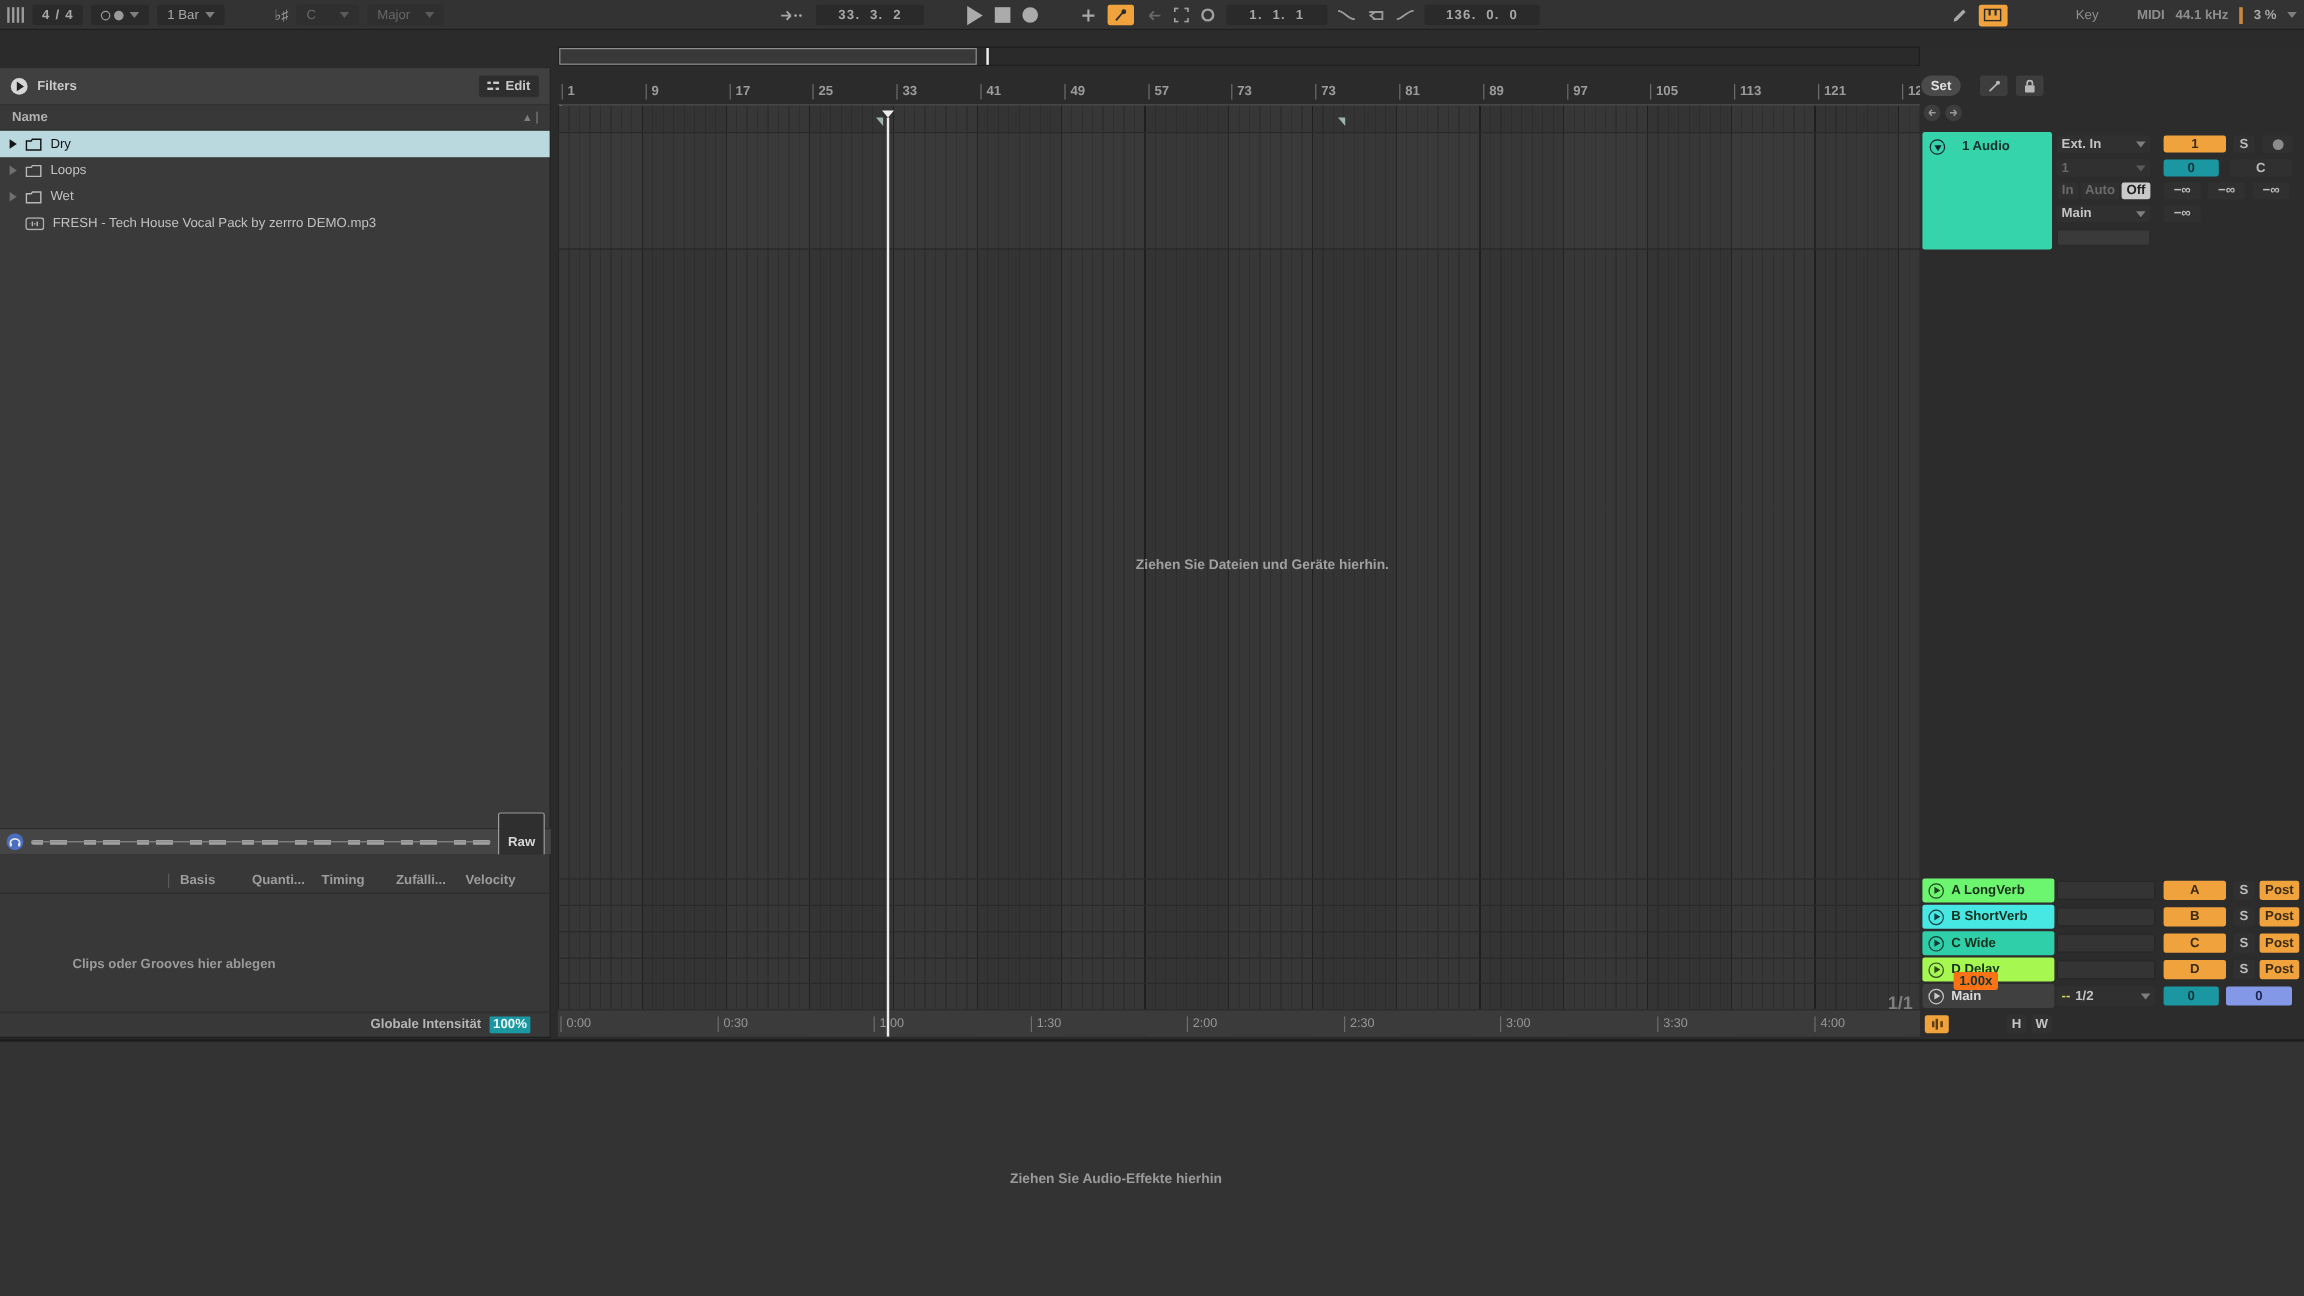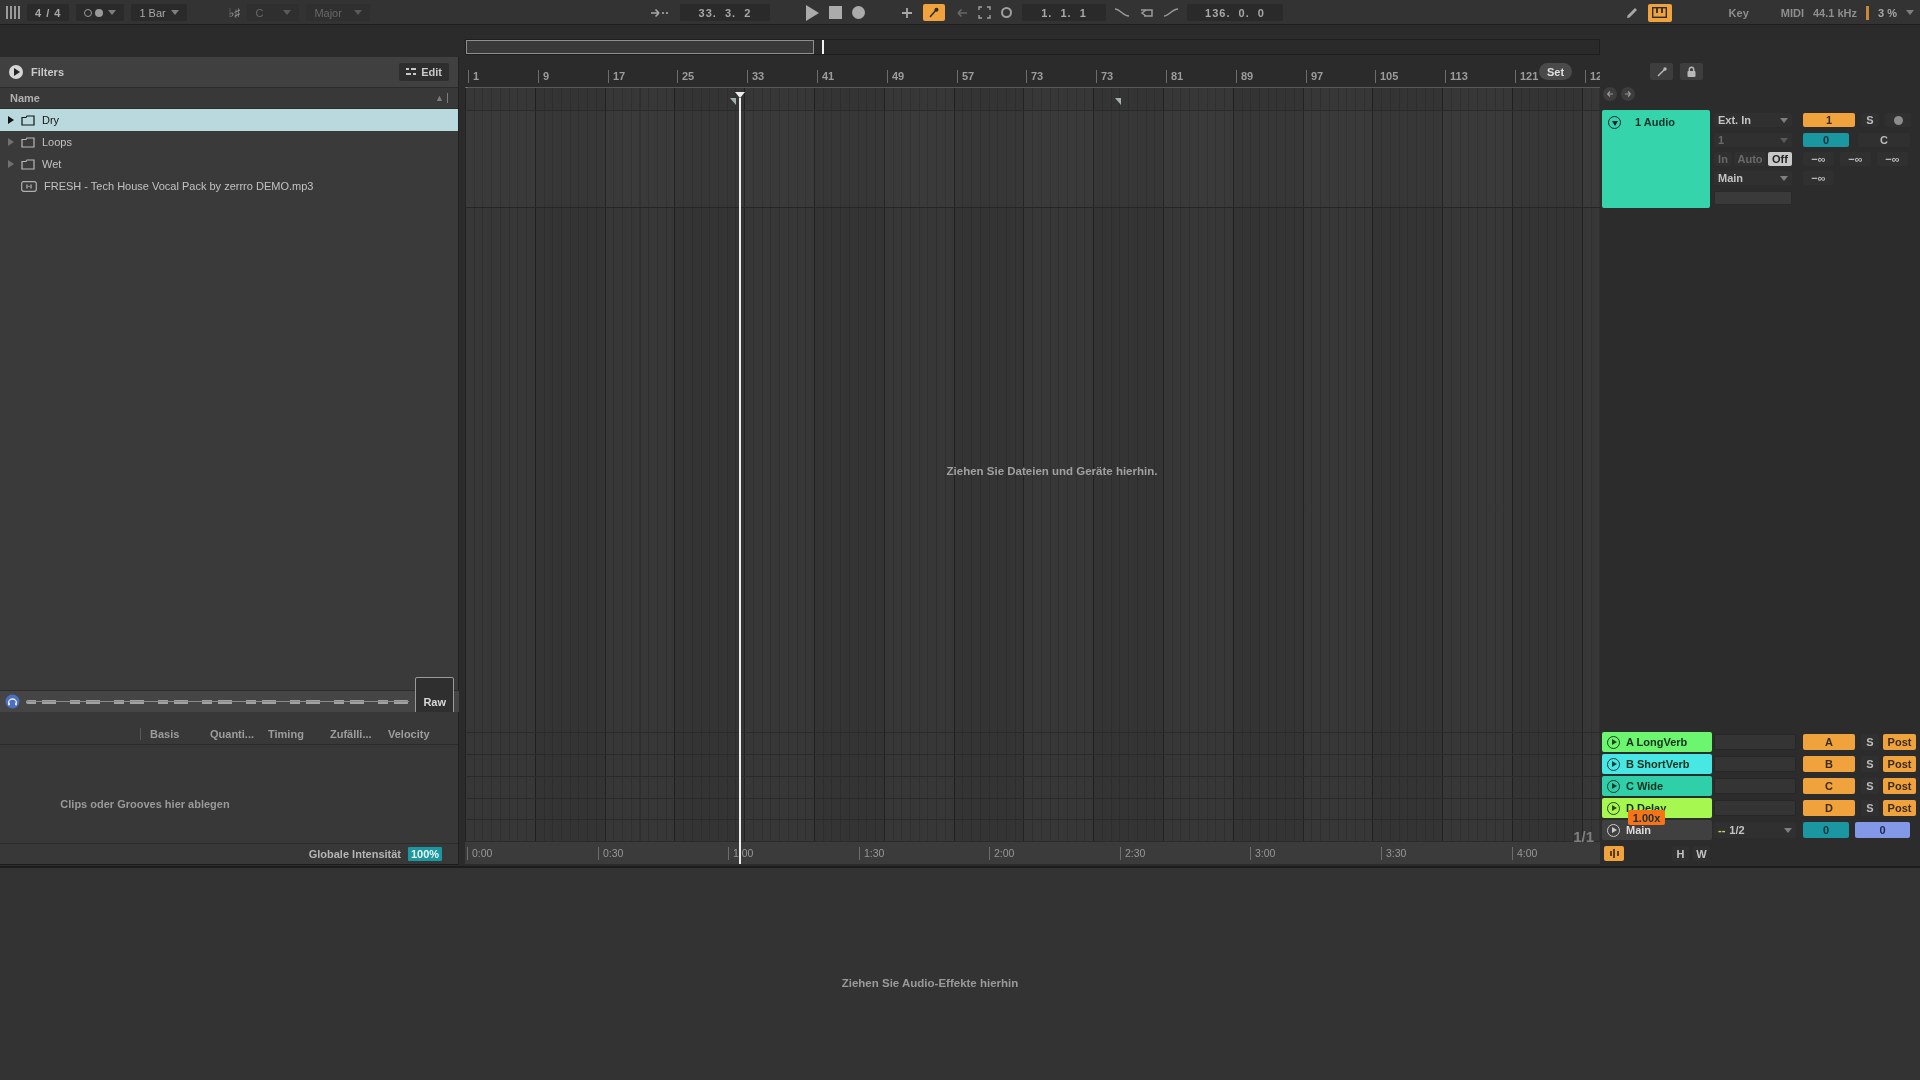--- a/index.html
+++ b/index.html
@@ -109,21 +109,21 @@
   .playhead { position:absolute; left:274px; top:10px; width:2px; height:766px; background:#ededed; }
   .ph-top { position:absolute; left:270px; top:4px; width:0; height:0; border-left:5px solid transparent;
             border-right:5px solid transparent; border-top:6px solid #ededed; }
   .locator { position:absolute; top:10px; width:0; height:0; border-left:6px solid transparent;
              border-top:7px solid #9fb3ad; }
   .zoom-ind { position:absolute; left:1548px; top:828px; width:46px; text-align:right;
               font-size:15px; font-weight:bold; color:#7f7f7f; }
 
   
   .rp-bg { position:absolute; left:1600px; top:39px; width:320px; height:827px; background:#2c2c2c; }
-  .set-btn { position:absolute; left:1539px; top:63px; height:17px; padding:0 8px; background:#4a4a4a;
+  .set-btn { position:absolute; left:1601px; top:63px; height:17px; padding:0 8px; background:#4a4a4a;
              border-radius:9px; color:#e0e0e0; font-weight:bold; display:flex; align-items:center; }
   .rp-iconbtn { position:absolute; top:63px; width:23px; height:17px; background:#3d3d3d; border-radius:2px;
                 display:flex; align-items:center; justify-content:center; }
   .nav-circ { position:absolute; top:87px; width:14px; height:14px; border-radius:50%; background:#3d3d3d;
               color:#9a9a9a; display:flex; align-items:center; justify-content:center; font-size:10px; }
   .t1-name { position:absolute; left:1602px; top:110px; width:108px; height:98px; border-radius:2px;
              padding:6px 6px; display:flex; gap:14px; color:#11312a; font-weight:bold; }
   .fold-circ { width:13px; height:13px; border:1.4px solid #123; border-radius:50%; display:flex;
                align-items:center; justify-content:center; flex:none; }
   .fold-circ i { width:0; height:0; border-left:3.5px solid transparent; border-right:3.5px solid transparent;
@@ -268,21 +268,21 @@
         <svg width="14" height="14" viewBox="0 0 14 14">
             <path d="M2 12 L4.6 11.4 L12 4 L10 2 L2.6 9.4 Z" fill="#a8a8a8"></path>
           </svg>
       </span>
       <span class="orange-key">
         <svg width="15" height="11" viewBox="0 0 15 11">
             <rect x="0.7" y="0.7" width="13.6" height="9.6" fill="none" stroke="#2c2c2c" stroke-width="1.4"></rect>
             <path d="M5 1 V6 M10 1 V6" stroke="#2c2c2c" stroke-width="1.8"></path>
           </svg>
       </span>
-      <span style="color:#8e8e8e;font-weight:bold;padding-left:48px;">Key</span>
+      <span style="color:#8e8e8e;font-weight:normal;padding-left:48px;">Key</span>
       <span style="width:14px;"></span>
       <span style="color:#8e8e8e;font-weight:bold;">MIDI</span>
       <span style="color:#8e8e8e;font-weight:bold;">44.1 kHz</span>
       <span class="overload"></span>
       <span style="color:#a8a8a8;font-weight:bold;">3 %</span>
       <span class="caret"></span>
     </div>
   </div>
 
   <div class="browser">

